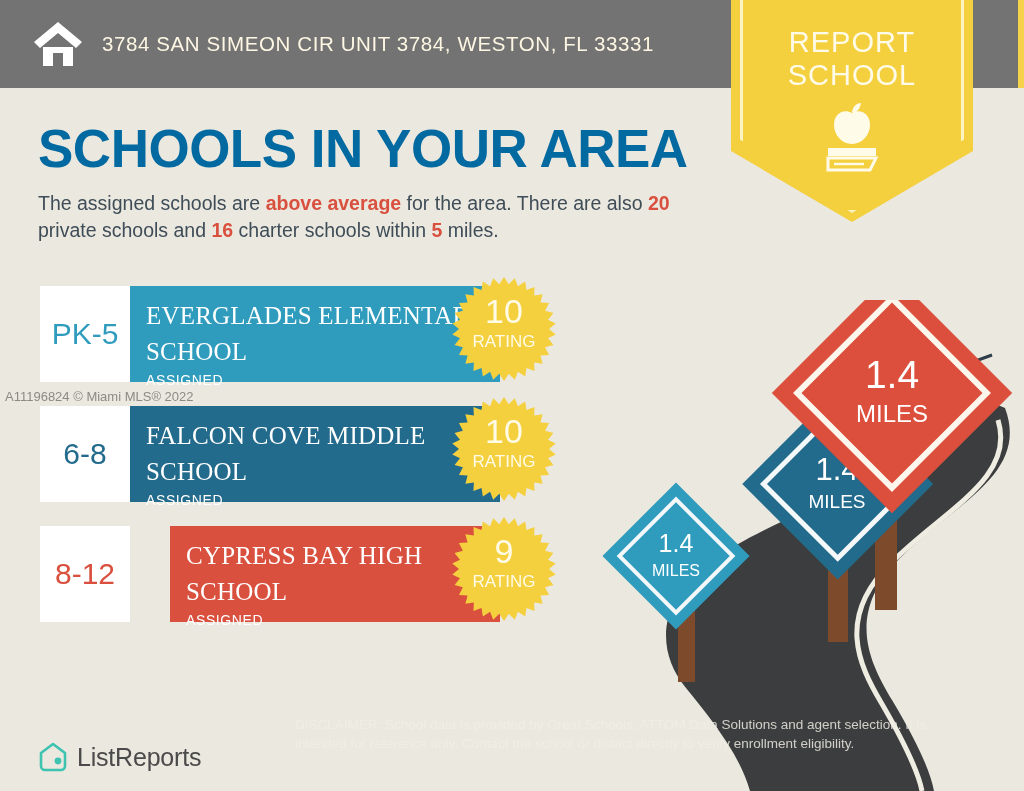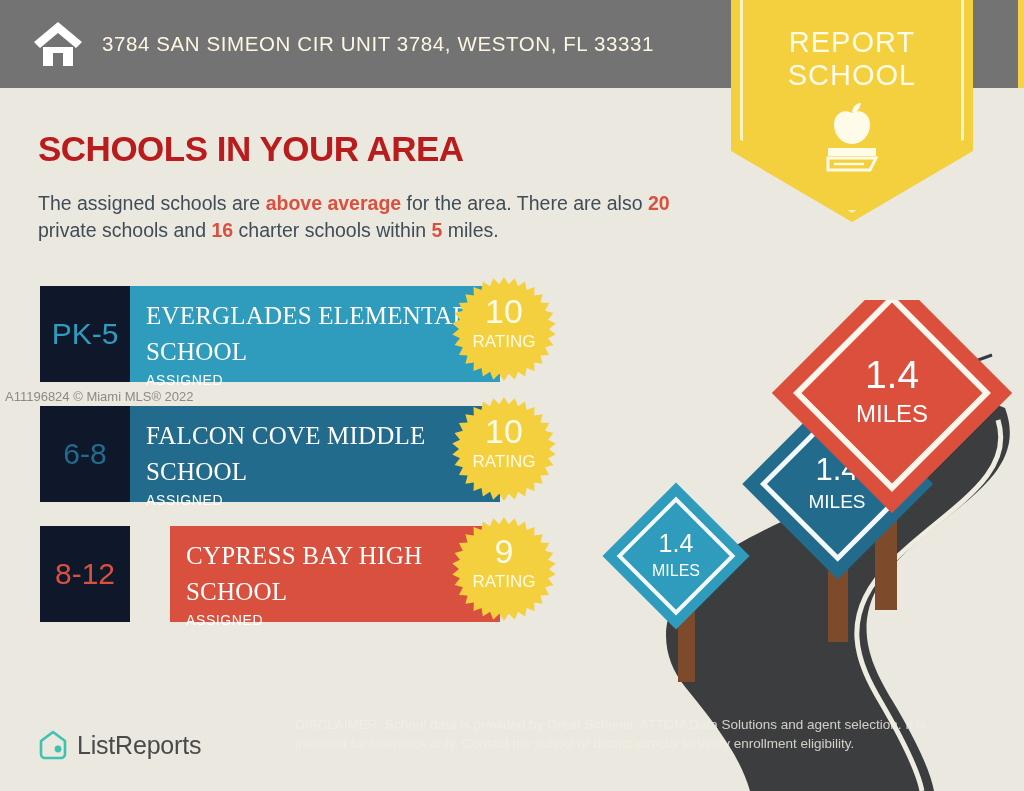--- a/index.html
+++ b/index.html
@@ -64,22 +64,22 @@
   }
   #badge-emblem {
     position: absolute; left: 50%; top: 100px;
     transform: translateX(-50%);
     width: 80px; height: 72px;
   }
 
   
   #title-block { position: absolute; left: 38px; top: 122px; width: 690px; z-index: 1; }
   #page-title {
-    color: #b91c1c;
-    font-size: 35px;
+    color: #0369a1;
+    font-size: 53px;
     font-weight: bold;
     letter-spacing: -0.5px;
     line-height: 54px;
     white-space: nowrap;
   }
   #subtitle {
     margin-top: 14px;
     color: #3f4d58;
     font-size: 19.5px;
     line-height: 27px;
@@ -102,21 +102,21 @@
     width: 460px; height: 96px;
     display: flex;
     z-index: 2;
   }
   #school-row-0 { top: 286px; }
   #school-row-1 { top: 406px; }
   #school-row-2 { top: 526px; }
 
   .grade-box {
     width: 90px; height: 96px;
-    background: #0f172a;
+    background: #ffffff;
     display: flex; align-items: center; justify-content: center;
     font-size: 30px;
     flex: 0 0 90px;
   }
   .row-body {
     flex: 1;
     padding: 12px 14px 0 16px;
     color: #ffffff;
     position: relative;
   }
@@ -148,21 +148,21 @@
   #signs-scene {
     position: absolute; left: 600px; top: 300px;
     width: 424px; height: 491px;
     z-index: 1;
   }
   #signs-scene svg { display: block; }
 
   
   #footer { position: absolute; left: 0; bottom: 0; width: 1024px; height: 76px; z-index: 6; }
   #brand-logo {
-    position: absolute; left: 38px; top: 14px;
+    position: absolute; left: 38px; top: 26px;
     display: flex; align-items: center; gap: 9px;
   }
   #brand-name { color: #4a4a4a; font-size: 25px; letter-spacing: -0.2px; }
   #disclaimer {
     position: absolute; left: 295px; top: 0;
     width: 680px;
     color: #f2efe6;
     opacity: 0.82;
     font-size: 13.5px;
     line-height: 19px;

